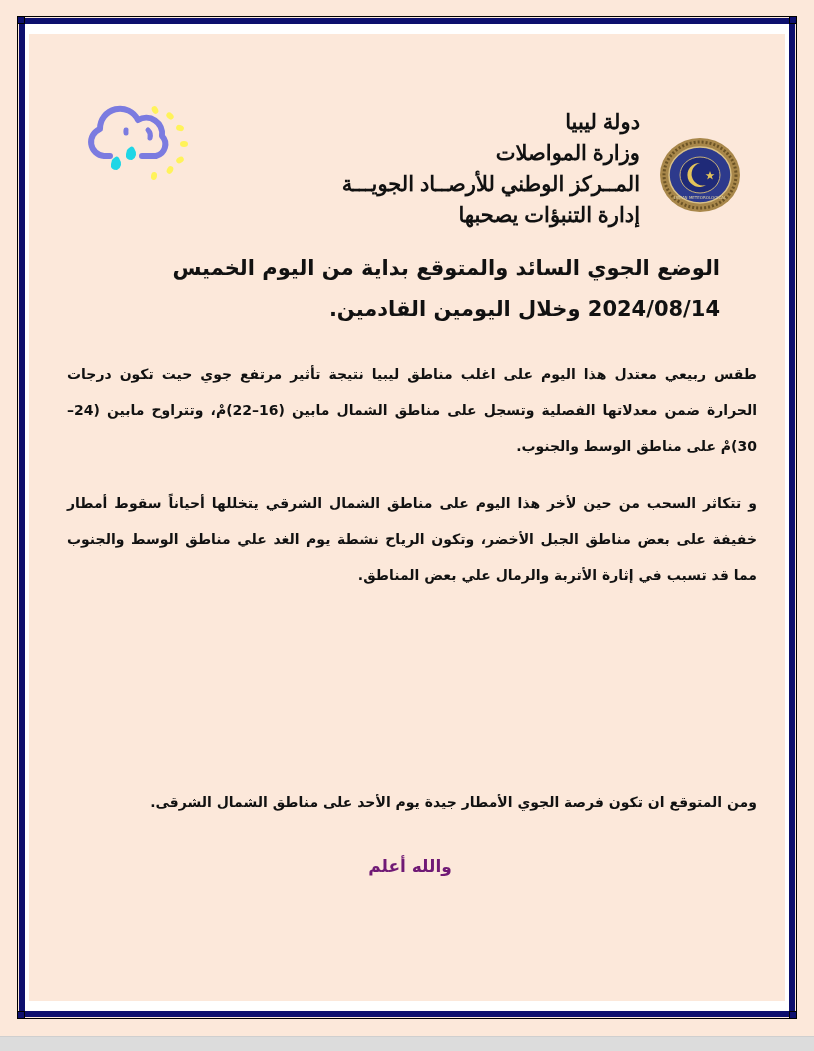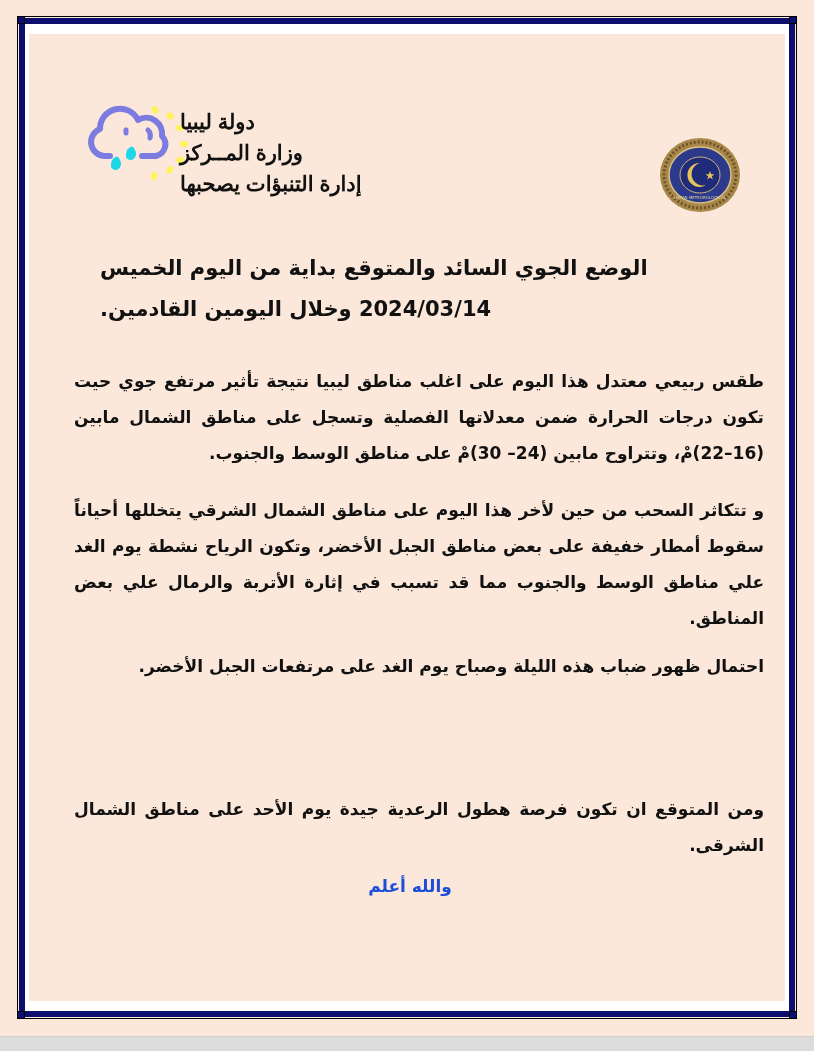--- a/index.html
+++ b/index.html
@@ -84,77 +84,77 @@
       width: 84px;
       height: 76px;
     }
 
     .header-block {
       position: absolute;
       left: 180px;
       top: 106px;
       width: 460px;
       direction: rtl;
-      text-align: left;
+      text-align: right;
       font-family: "Liberation Sans", sans-serif;
       font-weight: bold;
       color: #111;
     }
     .header-line {
       font-size: 21px;
       line-height: 31px;
       margin: 0;
     }
 
     .title-block {
       position: absolute;
       left: 100px;
       top: 248px;
       width: 620px;
       direction: rtl;
-      text-align: left;
+      text-align: right;
       font-family: "DejaVu Sans", sans-serif;
       font-weight: bold;
       color: #111;
     }
     .title-line {
       font-size: 21px;
       line-height: 41px;
       margin: 0;
     }
 
     .para {
       position: absolute;
       direction: rtl;
       text-align: justify;
       text-align-last: right;
       font-family: "DejaVu Sans", sans-serif;
       font-weight: bold;
-      font-size: 17px;
+      font-size: 14px;
       line-height: 36px;
       color: #111;
-      margin: 8px;
+      margin: 1px;
     }
     .p1 { left: 66px; top: 355px; width: 690px; }
     .p2 { left: 66px; top: 484px; width: 690px; }
     .p3 { left: 66px; top: 640px; width: 690px; text-align-last: right; }
     .p4 { left: 66px; top: 691px; width: 690px; }
     .p5 { left: 66px; top: 783px; width: 690px; }
 
     .closing {
       position: absolute;
       left: 300px;
-      top: 876px;
+      top: 856px;
       width: 220px;
       text-align: center;
       direction: rtl;
       font-family: "DejaVu Sans", sans-serif;
       font-weight: bold;
       font-size: 17px;
-      color: #1d4ed8;
+      color: #701a75;
     }
   </style>
 </head>
 <body>
 
 <div class="page">
 
   <div class="frame-outer"></div>
   <div class="frame-band"></div>
   <div class="frame-white"></div>
@@ -192,30 +192,30 @@
       <ellipse cx="42" cy="38" rx="31" ry="28" fill="#2d3a8c" stroke="#d8c088" stroke-width="1.5"></ellipse>
       <ellipse cx="42" cy="38" rx="20" ry="18" fill="#1f2a78" stroke="#c9b27a" stroke-width="1"></ellipse>
       <path d="M42 26 A12 12 0 1 0 48 48 A9 9 0 1 1 42 26 Z" fill="#e3c35a"></path>
       <polygon points="52,34 53.2,37.2 56.5,37.2 53.8,39.2 54.8,42.4 52,40.4 49.2,42.4 50.2,39.2 47.5,37.2 50.8,37.2" fill="#e3c35a"></polygon>
       <text x="42" y="62" font-size="4" fill="#e0d3a8" text-anchor="middle" font-family="DejaVu Sans, sans-serif">LIBYAN METEOROLOGICAL</text>
     </svg>
   </div>
 
   <div class="header-block">
     <p class="header-line">دولة ليبيا</p>
-    <p class="header-line">وزارة المــركز</p>
+    <p class="header-line">وزارة المواصلات</p>
+    <p class="header-line">المــركز الوطني للأرصــاد الجويـــة</p>
     <p class="header-line">إدارة التنبؤات يصحبها</p>
   </div>
 
   <div class="title-block">
     <p class="title-line">الوضع الجوي السائد والمتوقع بداية من اليوم الخميس</p>
-    <p class="title-line">2024/03/14 وخلال اليومين القادمين.</p>
+    <p class="title-line">2024/08/14 وخلال اليومين القادمين.</p>
   </div>
 
   <p class="para p1">طقس ربيعي معتدل هذا اليوم على اغلب مناطق ليبيا نتيجة تأثير مرتفع جوي حيت تكون درجات الحرارة ضمن معدلاتها الفصلية وتسجل على مناطق الشمال مابين (16–22)مْ، وتتراوح مابين (24– 30)مْ على مناطق الوسط والجنوب.</p>
   <p class="para p2">و تتكاثر السحب من حين لأخر هذا اليوم على مناطق الشمال الشرقي  يتخللها أحياناً سقوط أمطار خفيفة على  بعض مناطق الجبل الأخضر، وتكون الرياح نشطة يوم الغد علي مناطق الوسط والجنوب مما قد تسبب في إثارة الأتربة والرمال علي بعض المناطق.</p>
-  <p class="para p3">احتمال ظهور ضباب هذه الليلة وصباح يوم الغد على مرتفعات الجبل الأخضر.</p>
-  <p class="para p5">ومن المتوقع  ان تكون فرصة هطول الرعدية جيدة يوم الأحد على مناطق الشمال الشرقى.</p>
+  <p class="para p5">ومن المتوقع  ان تكون فرصة الجوي الأمطار جيدة يوم الأحد على مناطق الشمال الشرقى.</p>
 
   <div class="closing">والله أعلم</div>
 </div>
 
 <div class="bottom-strip"></div>
 
 </body></html>

